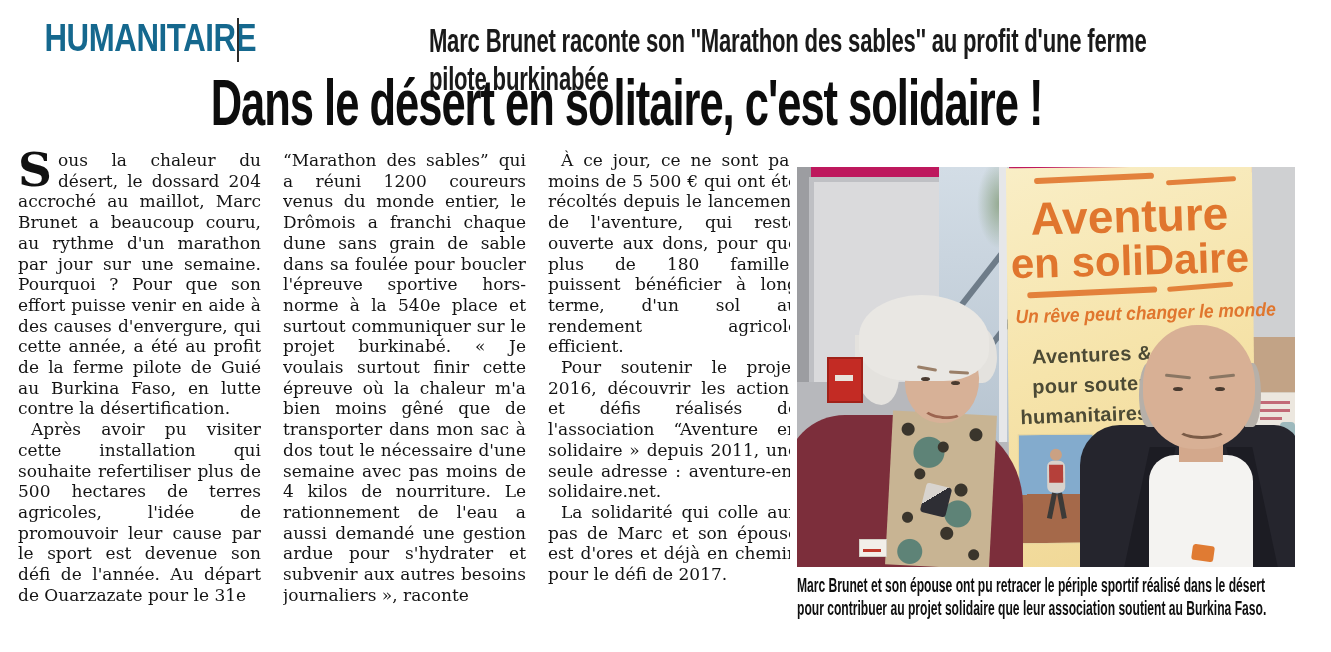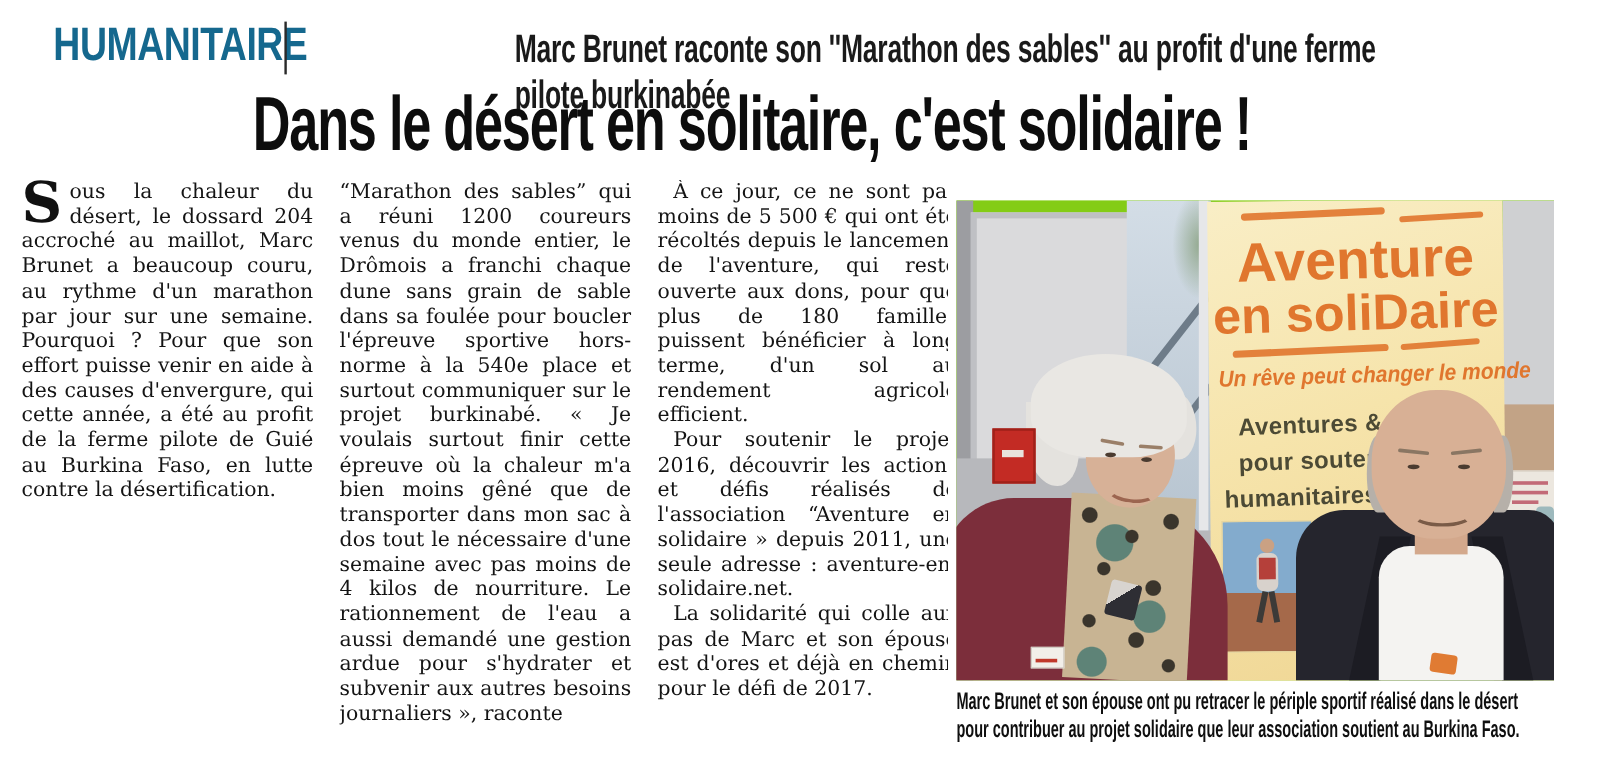--- a/index.html
+++ b/index.html
@@ -20,21 +20,21 @@
   
   .columns{position:absolute;left:18px;top:150px;width:772px;height:498px;display:flex;gap:22px;
     font-family:"DejaVu Serif","Liberation Serif",serif;font-size:17px;line-height:20.7px;
     text-align:justify;color:#141414;overflow:hidden;}
   .col{width:243px;flex:none;overflow:hidden;hyphens:auto;-webkit-hyphens:auto;}
   .col p{margin:0;}
   .col p.indent{text-indent:13px;}
   .dropcap{float:left;font-size:47px;line-height:36px;font-weight:bold;margin:2px 6px 0 0;color:#111;}
 
   
-  .photo{position:absolute;left:797px;top:167px;width:498px;height:400px;background:#84cc16;overflow:hidden;}
+  .photo{position:absolute;left:797px;top:167px;width:498px;height:400px;background:#be185d;overflow:hidden;}
   .photo *{position:absolute;}
   .wall-frame{left:0;top:0;width:14px;height:400px;background:#9c9da1;}
   .wall-panel{left:12px;top:10px;width:132px;height:205px;background:#dadadc;border:5px solid #bfc0c4;}
   .wall-lower{left:0;top:215px;width:214px;height:185px;background:#b7b8bc;}
   .window{left:142px;top:0;width:70px;height:275px;background:linear-gradient(#d3dde6,#b7c4d0);}
   .window-bar{background:#6e7c89;width:6px;height:160px;}
   .window-bar.b1{left:18px;top:60px;transform:rotate(38deg);}
   .window-bar.b2{left:40px;top:110px;transform:rotate(38deg);}
   .window-green{left:38px;top:-8px;width:46px;height:90px;background:radial-gradient(closest-side,#93a98f,transparent);}
   .window-post{left:60px;top:0;width:8px;height:275px;background:#e6e7e9;}
@@ -134,20 +134,21 @@
 
   <div class="kicker-label" style="color:#15688e">HUMANITAIRE</div>
   <div class="kicker-divider"></div>
   <div class="kicker-text">Marc Brunet raconte son ''Marathon des sables'' au profit d'une ferme pilote burkinabée</div>
 
   <h1 class="headline" style="margin:0">Dans le désert en solitaire, c'est solidaire !</h1>
 
   <div class="columns">
     <div class="col">
       <p><span class="dropcap">S</span><span>ous la chaleur du désert, le dossard 204 accroché au maillot, Marc Brunet a beaucoup couru, au rythme d'un marathon par jour sur une semaine. Pourquoi ? Pour que son effort puisse venir en aide à des causes d'envergure, qui cette année, a été au profit de la ferme pilote de Guié au Burkina Faso, en lutte contre la désertification.</span></p>
+      <p class="indent">Après avoir pu visiter cette installation qui souhaite refertiliser plus de 500 hectares de terres agricoles, l'idée de promouvoir leur cause par le sport est devenue son défi de l'année. Au départ de Ouarzazate pour le 31e</p>
     </div>
     <div class="col">
       <p>“Marathon des sables” qui a réuni 1200 coureurs venus du monde entier, le Drômois a franchi chaque dune sans grain de sable dans sa foulée pour boucler l'épreuve sportive hors-norme à la 540e place et surtout communiquer sur le projet burkinabé. « Je voulais surtout finir cette épreuve où la chaleur m'a bien moins gêné que de transporter dans mon sac à dos tout le nécessaire d'une semaine avec pas moins de 4 kilos de nourriture. Le rationnement de l'eau a aussi demandé une gestion ardue pour s'hydrater et subvenir aux autres besoins journaliers », raconte</p>
     </div>
     <div class="col" style="width:250px">
       <p class="indent">À ce jour, ce ne sont pas moins de 5 500 € qui ont été récoltés depuis le lancement de l'aventure, qui reste ouverte aux dons, pour que plus de 180 familles puissent bénéficier à long terme, d'un sol au rendement agricole efficient.</p>
       <p class="indent">Pour soutenir le projet 2016, découvrir les actions et défis réalisés de l'association “Aventure en solidaire » depuis 2011, une seule adresse : aventure-en-solidaire.net.</p>
       <p class="indent">La solidarité qui colle aux pas de Marc et son épouse est d'ores et déjà en chemin pour le défi de 2017.</p>
     </div>
   </div>

